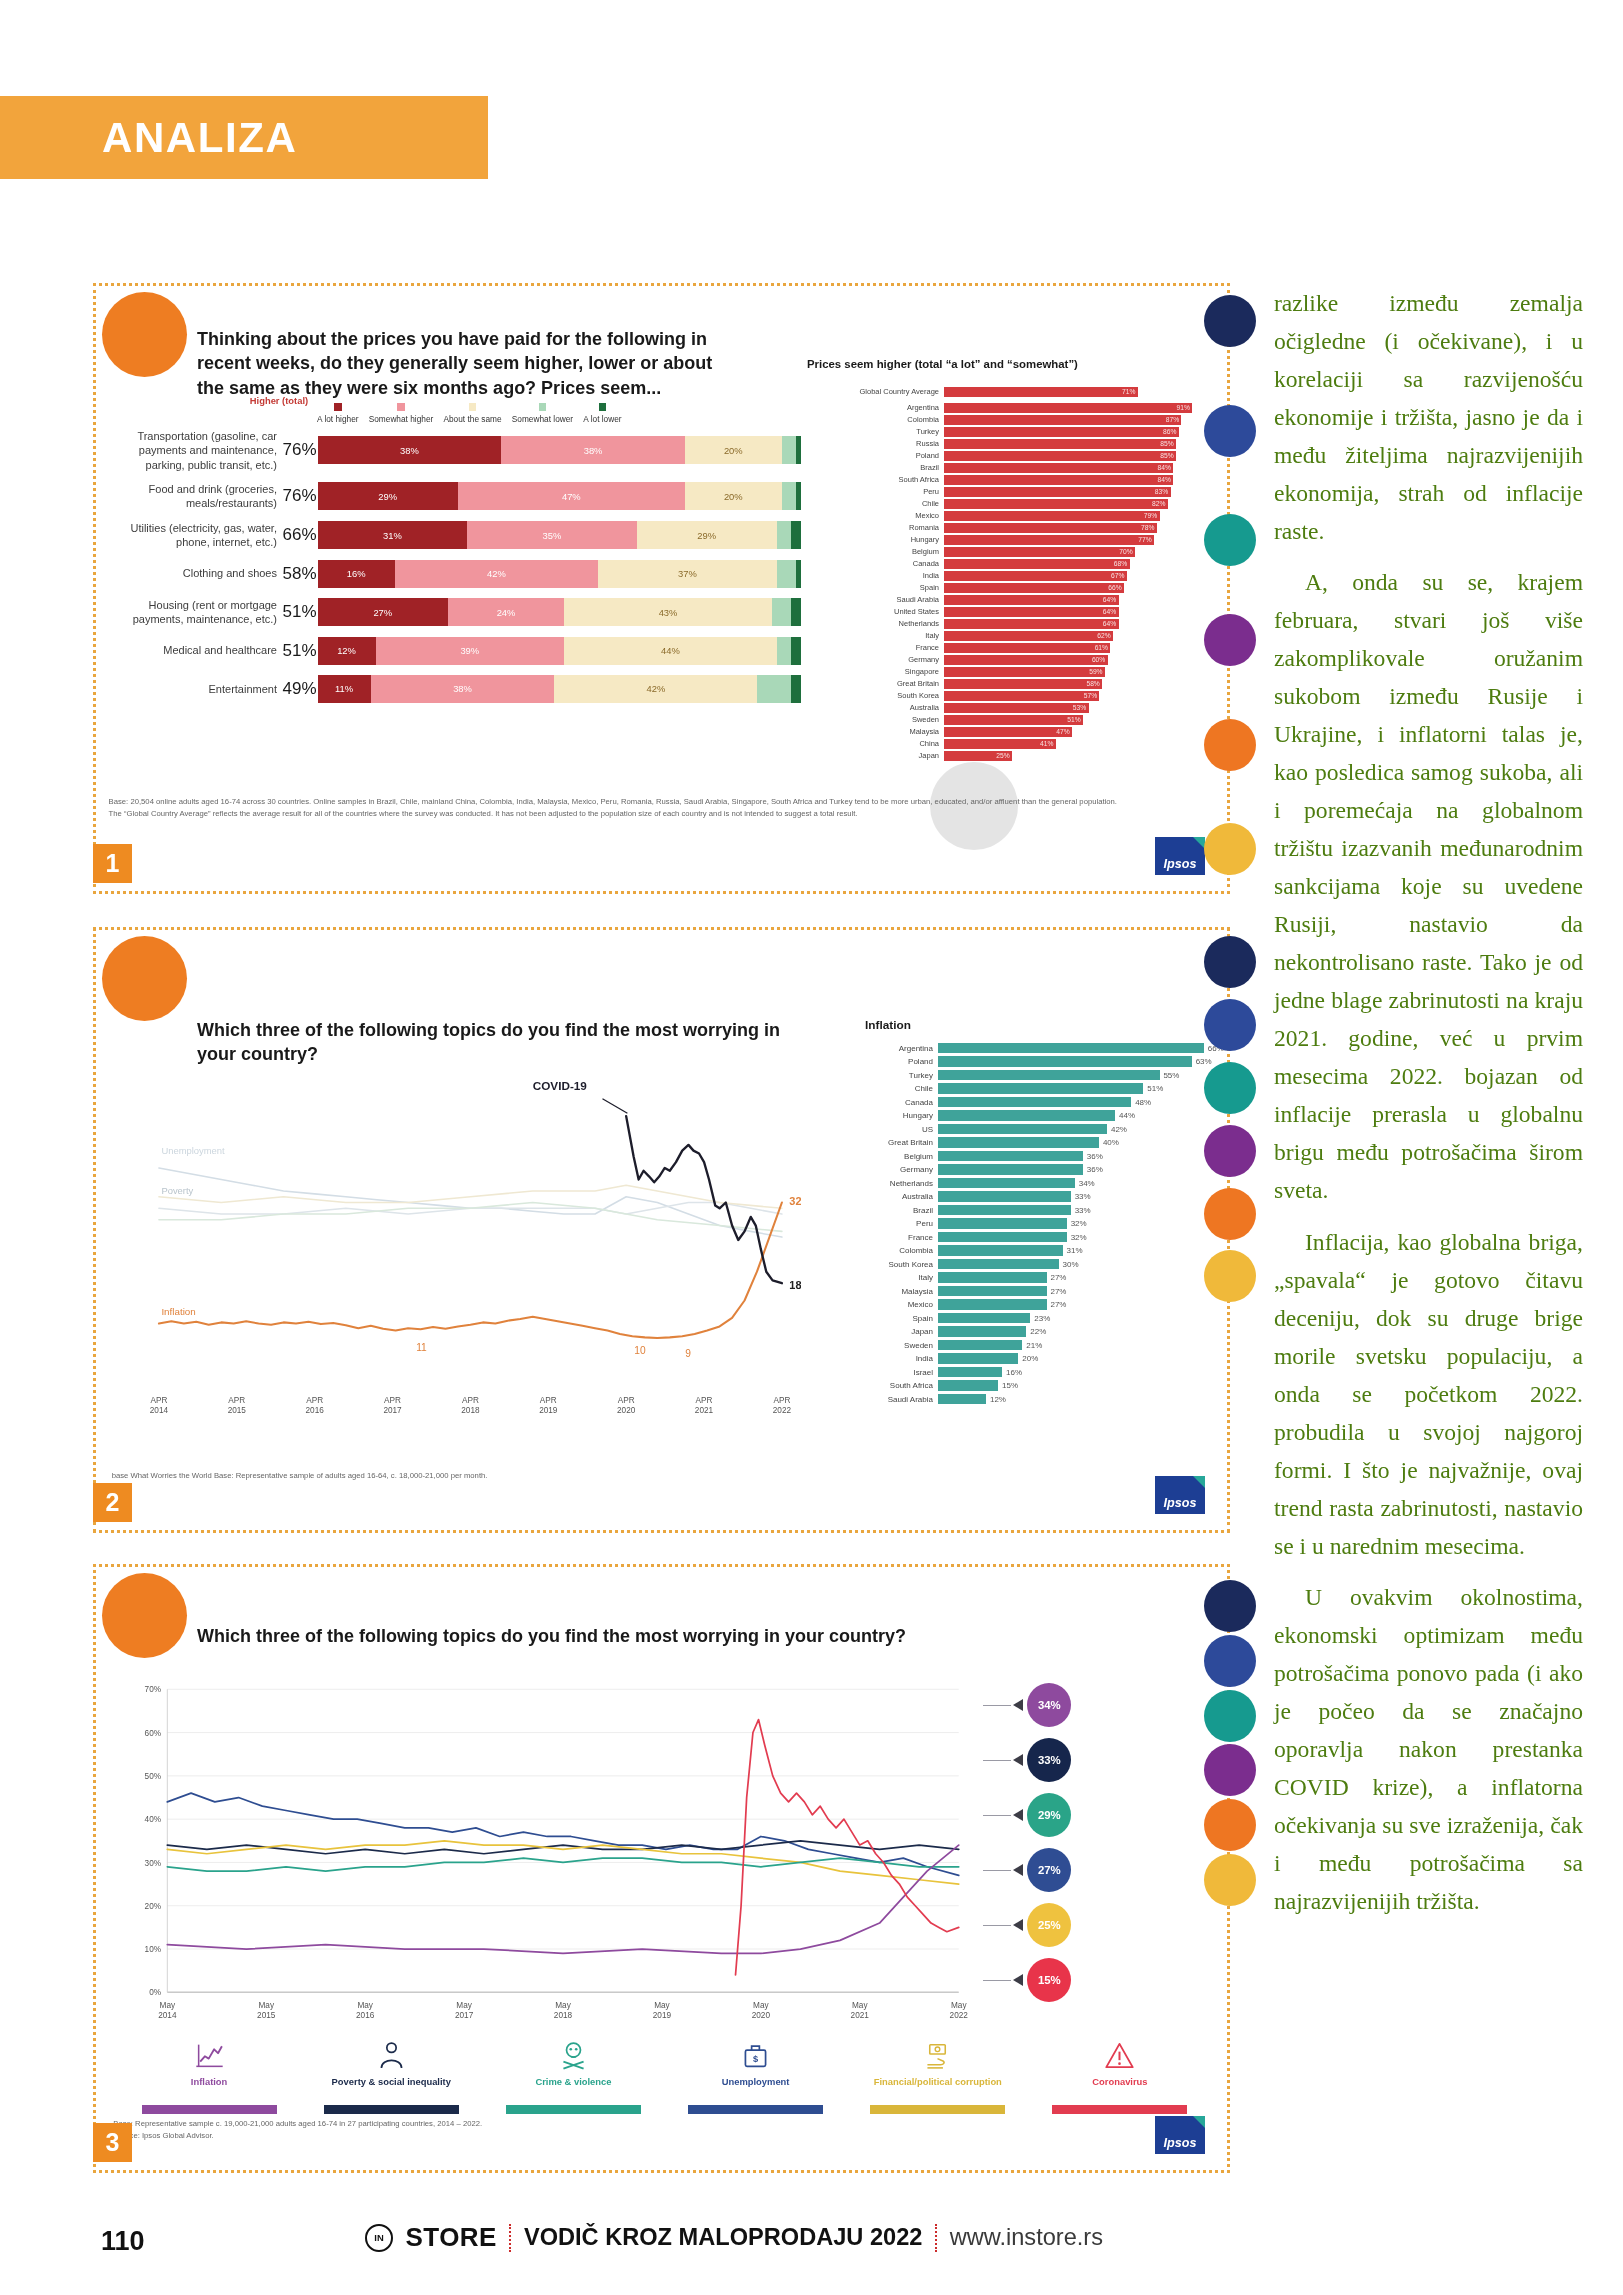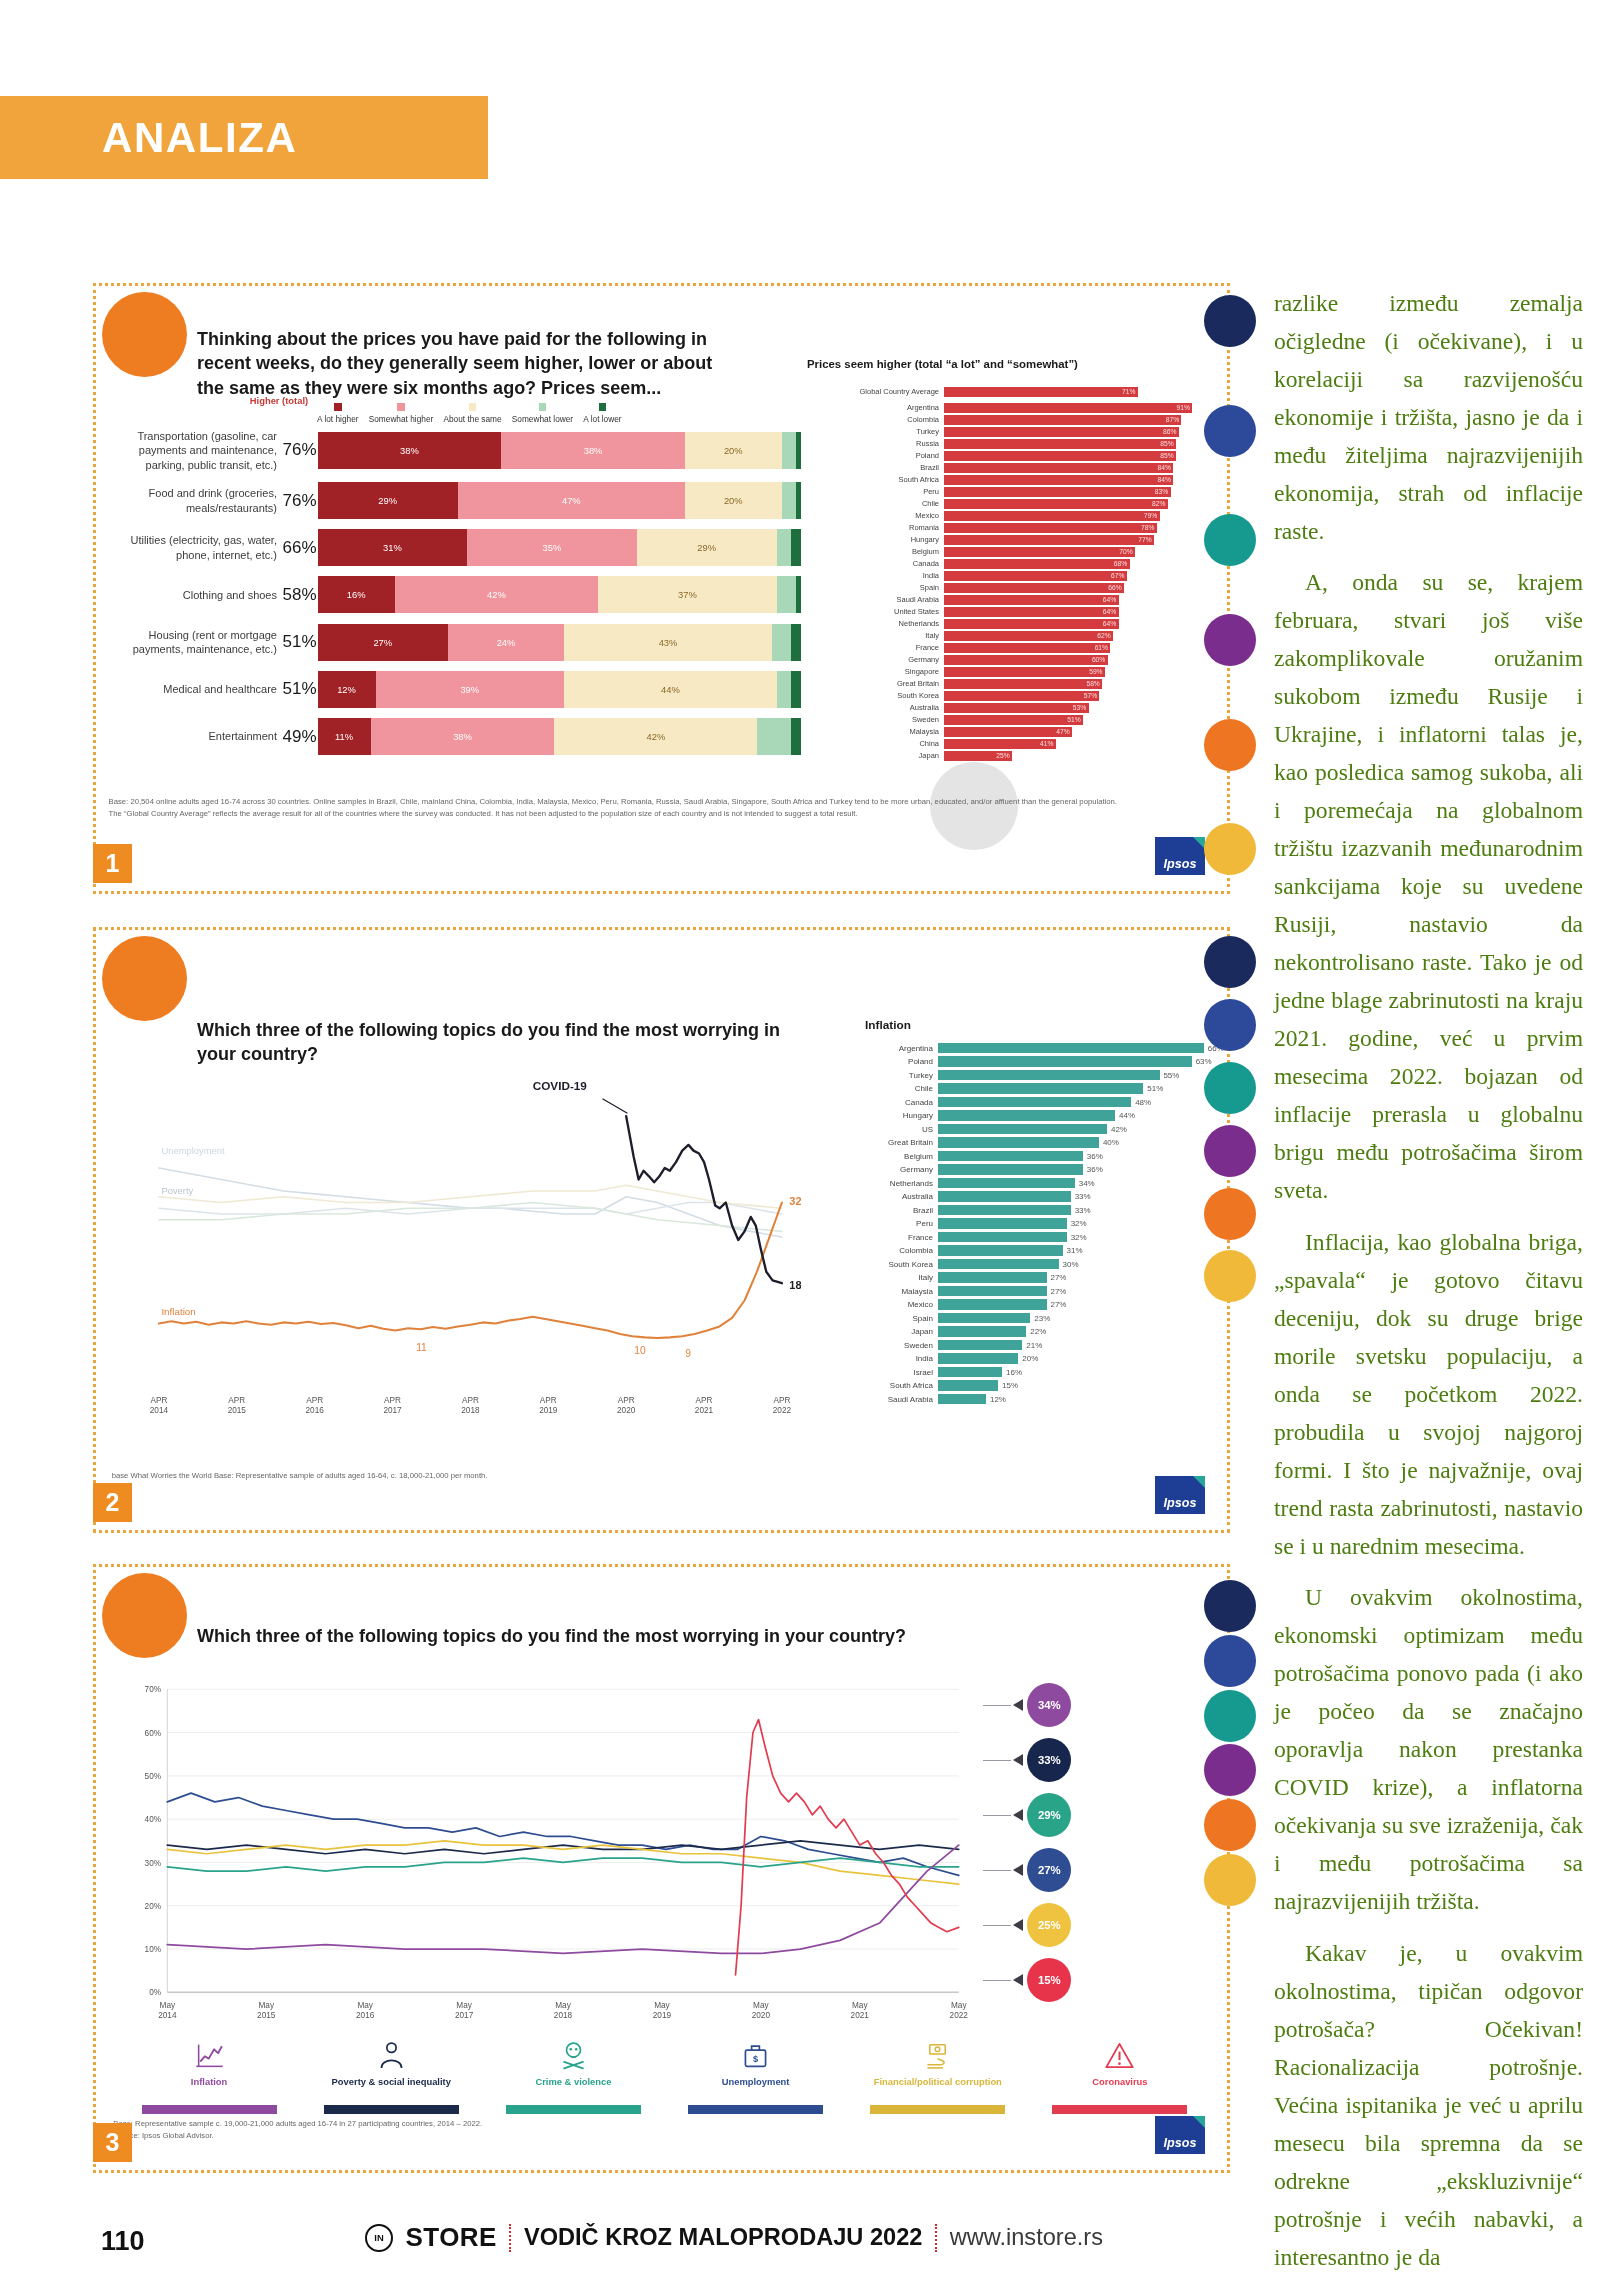--- a/index.html
+++ b/index.html
@@ -42,21 +42,21 @@
   .p1-legend{position:relative;height:35px;}
   .higher-lab{position:absolute;left:140px;top:1.6px;width:64px;text-align:center;
               font-size:9.4px;font-weight:bold;color:#c43b36;line-height:1.15;}
   .legend-items{position:absolute;left:210px;top:9.4px;display:flex;gap:10.2px;
                 font-size:8.3px;color:#333;align-items:center;white-space:nowrap;}
   .legend-items .it{display:flex;align-items:center;gap:3.1px;flex-direction:column;}
   .sw{width:7.9px;height:7.9px;display:inline-block;}
   .p1row{display:flex;align-items:center;margin-bottom:10.2px;}
   .p1lab{width:170px;text-align:right;font-size:11px;color:#3c3c3c;line-height:1.3;padding-right:5.5px;}
   .p1tot{width:35px;font-size:17px;font-weight:normal;color:#1a1a1a;}
-  .p1bar{flex:1;height:37px;display:flex;}
+  .p1bar{flex:1;height:28px;display:flex;}
   .seg{display:flex;align-items:center;justify-content:center;font-size:9.4px;color:#fff;overflow:hidden;}
   .seg.mid{color:#8a6a2a;}
 
   
   .p1-right{position:absolute;left:711px;top:72px;width:410px;}
   .p1r-title{font-size:11.4px;font-weight:bold;color:#1a1a1a;margin-bottom:15.7px;}
   .crow{display:flex;align-items:center;height:12px;}
   .clab{width:132px;text-align:right;font-size:7.5px;color:#444;padding-right:4.7px;white-space:nowrap;}
   .cwrap{flex:1;}
   .cbar{height:10px;background:#d43b3e;display:flex;align-items:center;justify-content:flex-end;}
@@ -898,21 +898,20 @@
     <div class="edge" style="background: rgb(123, 45, 142); top: 177px;"></div>
     <div class="edge" style="background: rgb(238, 118, 34); top: 232px;"></div>
     <div class="edge" style="background: rgb(240, 185, 58); top: 287px;"></div>
   </section>
 
 <aside class="article" id="articleCol">
     <p>razlike između zemalja očigledne (i očekivane), i u korelaciji sa razvijenošću ekonomije i tržišta, jasno je da i među žiteljima najrazvijenijih ekonomija, strah od inflacije raste.</p>
     <p class="ind">A, onda su se, krajem februara, stvari još više zakomplikovale oružanim sukobom između Rusije i Ukrajine, i inflatorni talas je, kao posledica samog sukoba, ali i poremećaja na globalnom tržištu izazvanih međunarodnim sankcijama koje su uvedene Rusiji, nastavio da nekontrolisano raste. Tako je od jedne blage zabrinutosti na kraju 2021. godine, već u prvim mesecima 2022. bojazan od inflacije prerasla u globalnu brigu među potrošačima širom sveta.</p>
     <p class="ind">Inflacija, kao globalna briga, „spavala“ je gotovo čitavu deceniju, dok su druge brige morile svetsku populaciju, a onda se početkom 2022. probudila u svojoj najgoroj formi. I što je najvažnije, ovaj trend rasta zabrinutosti, nastavio se i u narednim mesecima.</p>
     <p class="ind">U ovakvim okolnostima, ekonomski optimizam među potrošačima ponovo pada (i ako je počeo da se značajno oporavlja nakon prestanka COVID krize), a inflatorna očekivanja su sve izraženija, čak i među potrošačima sa najrazvijenijih tržišta.</p>
-    <p class="ind">Kakav je, u ovakvim okolnostima, tipičan odgovor potrošača? Očekivan! Racionalizacija potrošnje. Većina ispitanika je već u aprilu mesecu bila spremna da se odrekne „ekskluzivnije“ potrošnje i većih nabavki, a interesantno je da</p>
   </aside>
 
 <div class="fnum">110</div>
 <div class="fbrandrow">
   <span class="inlogo">IN</span>
   <span class="fbrand">STORE</span>
   <span class="fsep"></span>
   <span class="fguide">VODIČ KROZ MALOPRODAJU 2022</span>
   <span class="fsep"></span>
   <span class="fsite">www.instore.rs</span>

